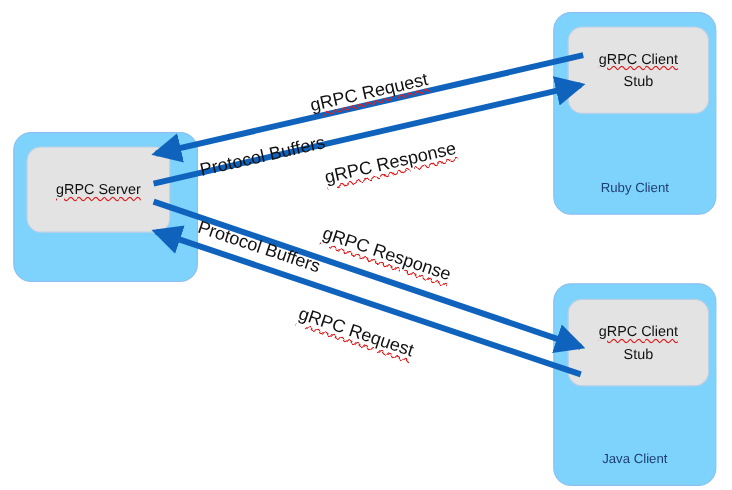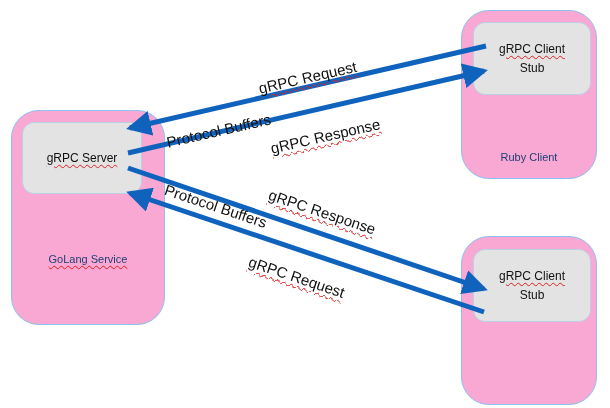--- a/index.html
+++ b/index.html
@@ -1,58 +1,56 @@
 <!DOCTYPE html>
 <html><head>
 <meta charset="utf-8">
 <style>
   html, body { margin: 0; padding: 0; background: #ffffff; }
   body { width: 610px; height: 408px; position: relative; overflow: hidden;
          font-family: "Liberation Sans", "DejaVu Sans", sans-serif; }
-  .svc { position: absolute; background: #f9a8d4; border: 1px solid #8cc0f0;
-         border-radius: 28px; box-sizing: border-box; }
+  .svc { position: absolute; background: #7dd3fc; border: 1px solid #8cc0f0;
+         border-radius: 15px; box-sizing: border-box; }
   .inner { position: absolute; background: #e3e3e3; border: 1px solid #b9cfe6;
            border-radius: 12px; box-sizing: border-box; display: flex;
            flex-direction: column; align-items: center; justify-content: center;
            font-size: 12px; color: #111; line-height: 19px; text-align: center; }
   .svc-label { position: absolute; left: 0; right: 0; text-align: center;
                font-size: 11px; color: #1f3e73; }
   .squiggle { text-decoration: underline wavy #e02020; text-decoration-thickness: 1px;
               text-underline-offset: 2px; }
   svg#arrows { position: absolute; left: 0; top: 0; }
   .lbl { position: absolute; font-size: 15px; color: #111; white-space: nowrap;
          transform-origin: 0 0; }
 </style>
 </head>
 <body>
 
-<div class="svc" style="left:11px; top:110px; width:154px; height:215px;">
+<div class="svc" style="left:11px; top:110px; width:154px; height:125px;">
   <div class="inner" style="left:10px; top:11px; width:120px; height:72px;">
     <span>
       <span class="squiggle">gRPC Server</span>
     </span>
-  </div>
-  <div class="svc-label" style="top:142px;">
-    <span class="squiggle">GoLang Service</span>
   </div>
 </div>
 
 <div class="svc" style="left:461px; top:10px; width:136px; height:169px;">
   <div class="inner" style="left:11px; top:11px; width:118px; height:73px;">
     <span class="squiggle">gRPC Client</span>
     <span>Stub</span>
   </div>
   <div class="svc-label" style="top:140px;">Ruby Client</div>
 </div>
 
 <div class="svc" style="left:461px; top:236px; width:136px; height:169px;">
   <div class="inner" style="left:11px; top:12px; width:118px; height:73px;">
     <span class="squiggle">gRPC Client</span>
     <span>Stub</span>
   </div>
+  <div class="svc-label" style="top:140px;">Java Client</div>
 </div>
 
 <svg id="arrows" width="610" height="408">
   <defs>
     <marker id="ah" markerWidth="5" markerHeight="5" refX="4.2" refY="2.5" orient="auto" markerUnits="strokeWidth">
       <path d="M0,0 L5,2.5 L0,5 Z" fill="#0f63bd"></path>
     </marker>
   </defs>
   <line x1="486" y1="46" x2="130" y2="128" stroke="#0f63bd" stroke-width="5" marker-end="url(#ah)"></line>
   <line x1="128" y1="153" x2="484" y2="71" stroke="#0f63bd" stroke-width="5" marker-end="url(#ah)"></line>

